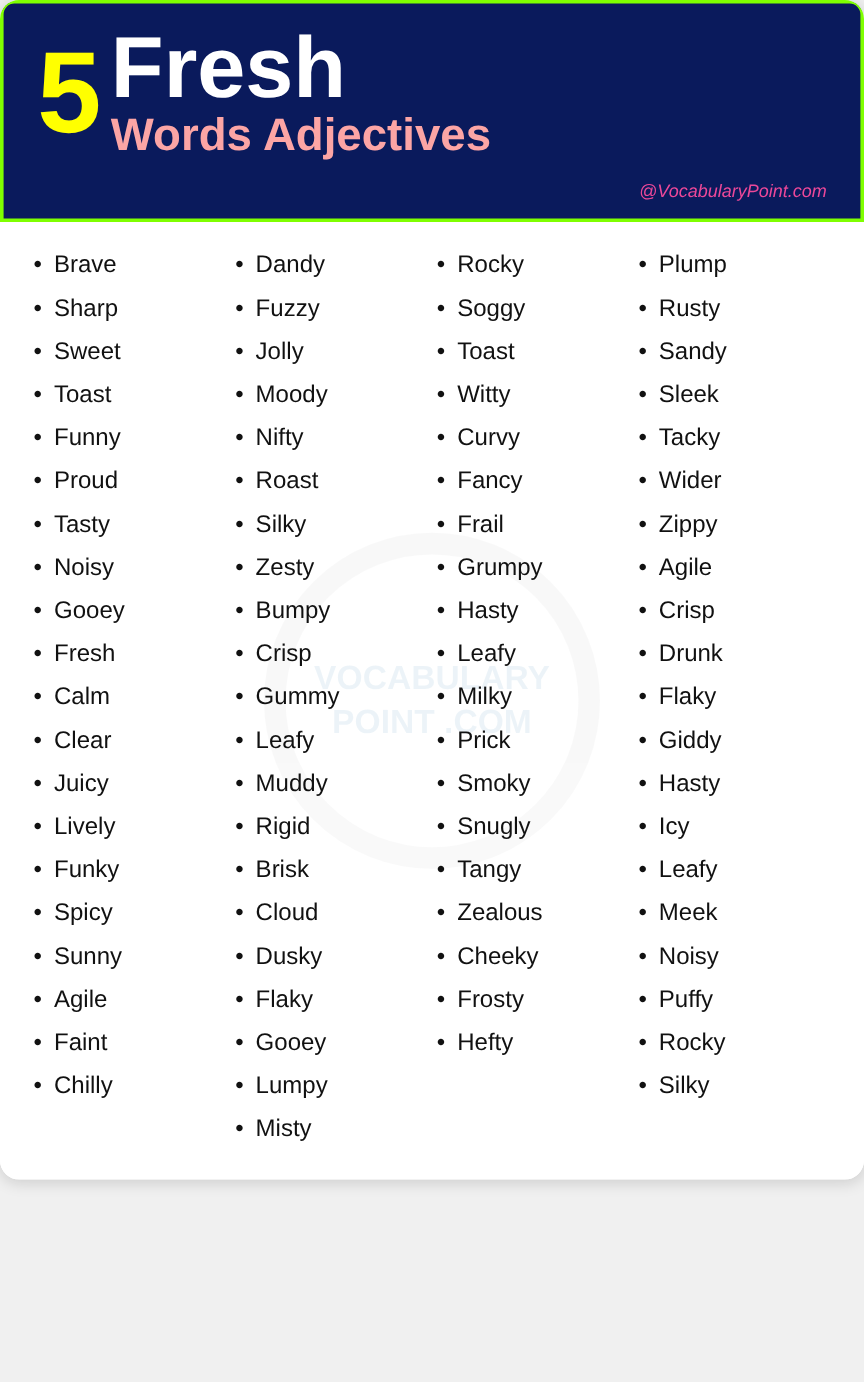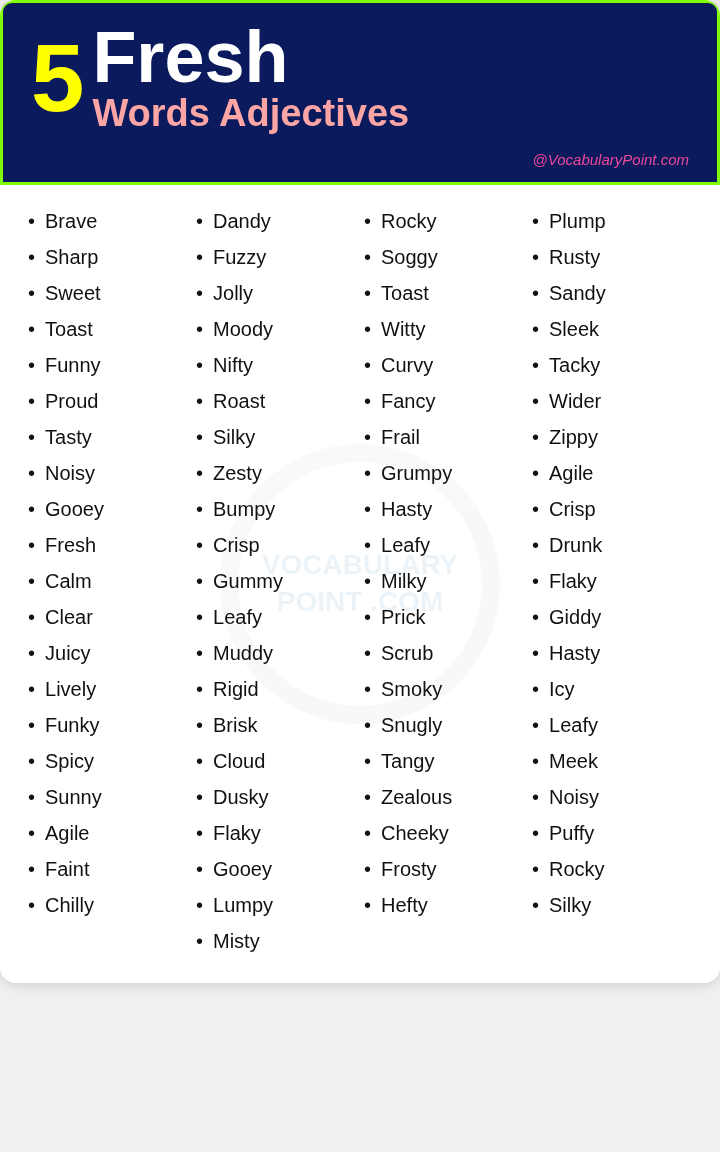--- a/index.html
+++ b/index.html
@@ -190,21 +190,20 @@
           <li>Toast</li>
           <li>Witty</li>
           <li>Curvy</li>
           <li>Fancy</li>
           <li>Frail</li>
           <li>Grumpy</li>
           <li>Hasty</li>
           <li>Leafy</li>
           <li>Milky</li>
           <li>Prick</li>
-          <li>Scrub</li>
           <li>Smoky</li>
           <li>Snugly</li>
           <li>Tangy</li>
           <li>Zealous</li>
           <li>Cheeky</li>
           <li>Frosty</li>
           <li>Hefty</li>
         </ul>
 
       <ul class="col" id="col4">

